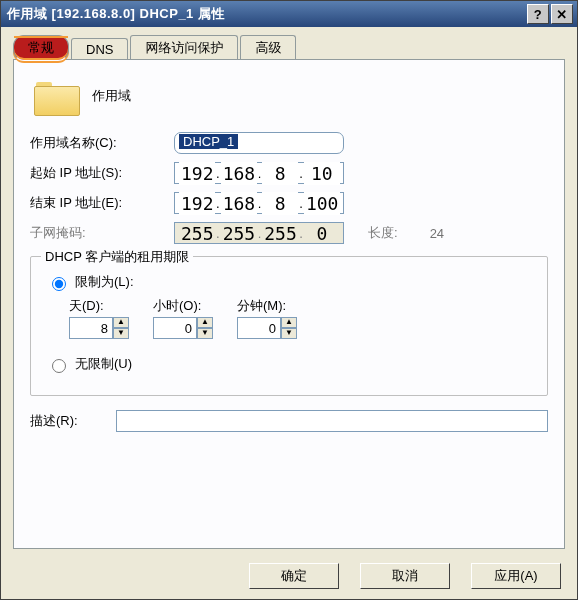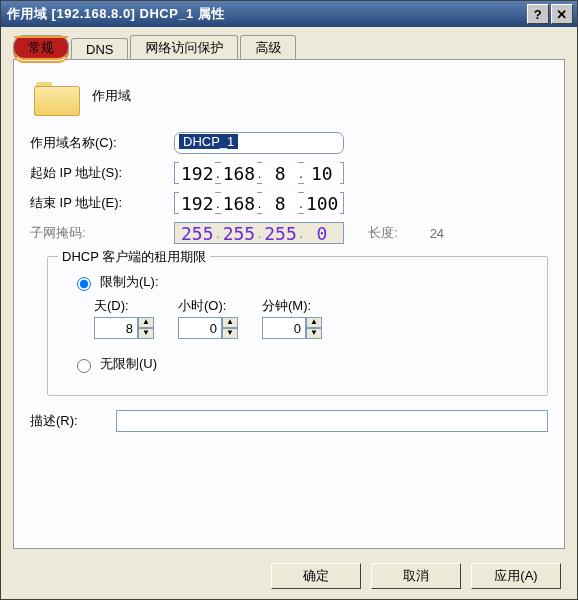--- a/index.html
+++ b/index.html
@@ -52,39 +52,39 @@
   .row { display:flex; align-items:center; gap:10px; margin: 8px 0; }
   .lbl { width: 134px; }
   .input, .ipinput, .maskinput {
     border:1px solid #7f9db9; background:#fff; height:22px; padding:1px 4px;
   }
   .name-val { background:#163a7a; color:#fff; padding:0 4px; display:inline-block; min-width:58px;}
   .ipinput, .maskinput { width:170px; display:flex; align-items:center; font-family: monospace; }
   .ipseg { width:36px; text-align:center; border:none; outline:none; font-family:inherit; font-size:18px;}
   .dot { padding:0 1px;}
   .maskinput { background:#ece9d8; color:#808080;}
-  .maskinput .ipseg { background:transparent; color:#6d28d9;}
+  .maskinput .ipseg { background:transparent; color:#000000;}
   .lenlbl { color:#7a7a7a; margin-left:14px;}
   .lenval { color:#737373; margin-left:22px;}
   .group {
-    border:1px solid #bfbfbf; border-radius:2px; margin-top:12px; padding:10px 16px 16px 24px; position:relative;margin-left:17px;
+    border:1px solid #bfbfbf; border-radius:2px; margin-top:12px; padding:10px 16px 16px 16px; position:relative;
   }
   .group-title { position:absolute; top:-9px; left:10px; background:#fcfcfe; padding:0 4px; }
   .radio-row { display:flex; align-items:flex-end; gap:6px; margin:6px 0;}
   input[type=radio]{ width:14px; height:14px;}
   .dur-row { display:flex; gap:24px; margin-left:22px; margin-top:2px;}
   .dur-col { display:flex; flex-direction:column; gap:2px;}
   .spinwrap { display:flex; }
   .spininput { width:44px; height:22px; border:1px solid #7f9db9; text-align:right; padding-right:4px;}
   .spinbtns { display:flex; flex-direction:column;}
   .spinbtn { width:16px; height:11px; border:1px solid #7f9db9; background:#ece9d8; font-size:8px; line-height:8px; text-align:center;}
   .desc-row { display:flex; align-items:center; gap:6px; margin-top:14px;}
   .desc-input { flex:1; border:1px solid #7f9db9; height:22px;}
   .footer {
-    position:absolute; right:16px; bottom:10px; display:flex; gap:10px;align-items:center;
+    position:absolute; right:16px; bottom:10px; display:flex; gap:21px;align-items:center;
   }
   .btn {
     width:90px; height:26px; background:#ece9d8; border:1px solid #404040;
     border-top-color:#fff; border-left-color:#fff; text-align:center; line-height:24px;
   }
 </style>
 </head>
 <body>
 
 <div class="window">

